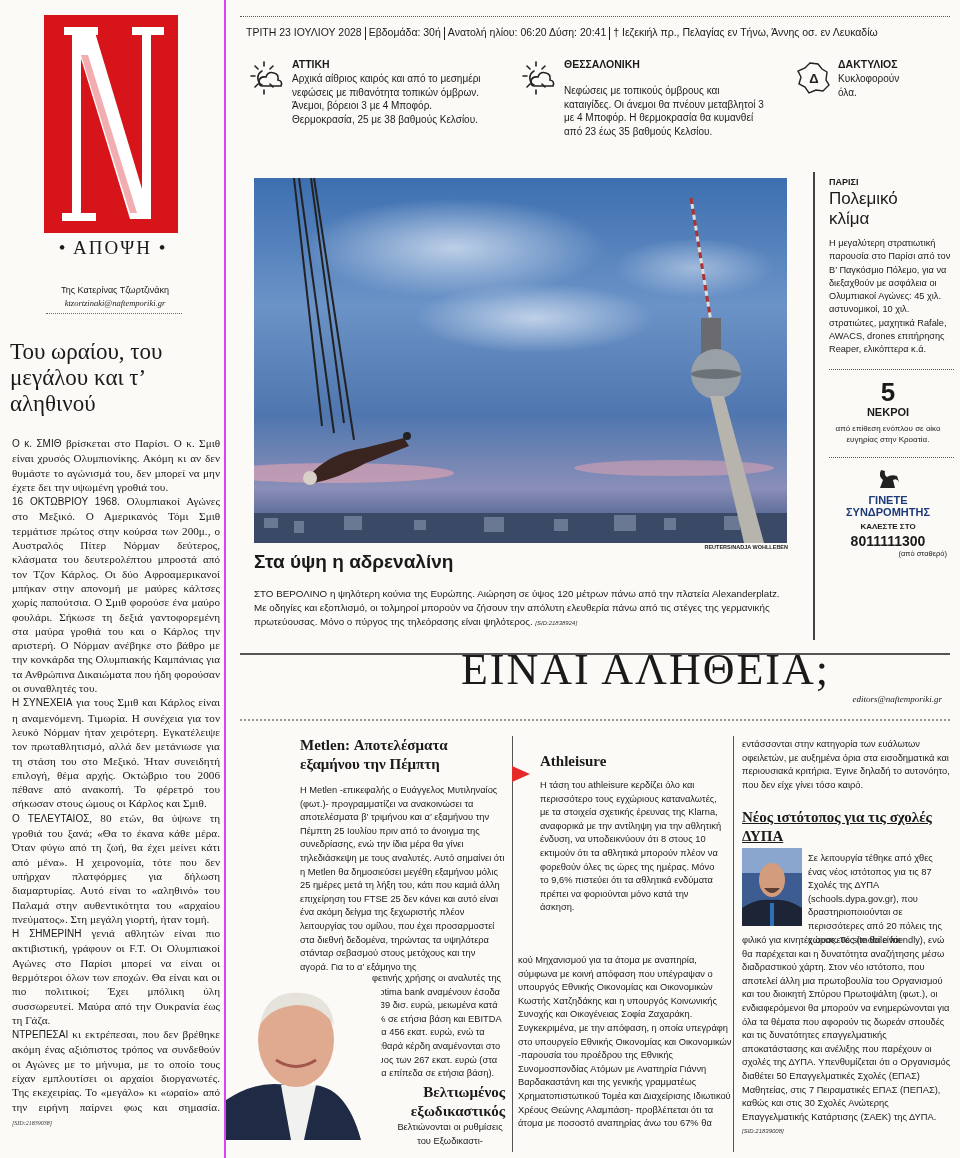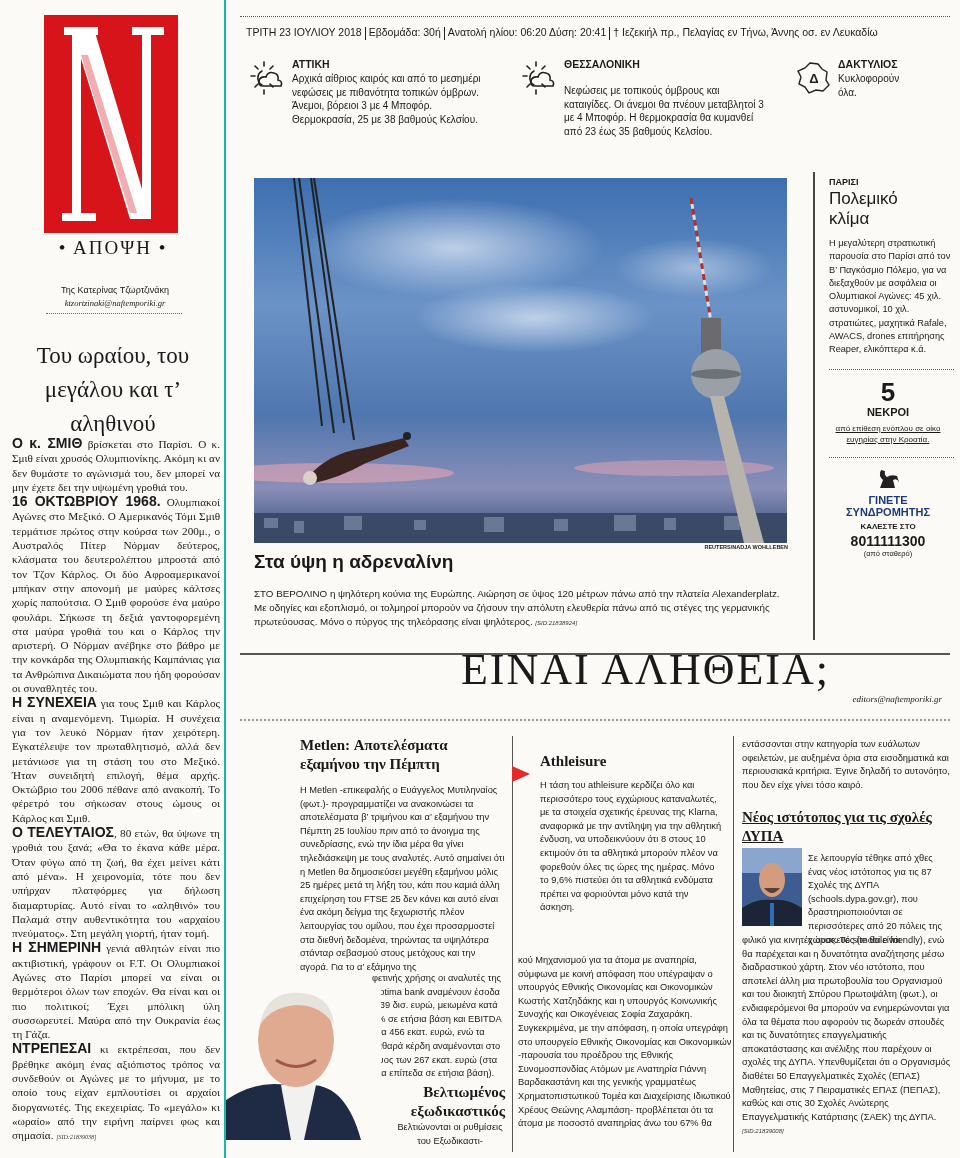--- a/index.html
+++ b/index.html
@@ -1,30 +1,30 @@
 <!DOCTYPE html>
 <html><head>
 <meta charset="utf-8">
 <style>
   * { box-sizing: border-box; margin: 0; padding: 0; }
   body { width: 960px; height: 1158px; background: #fbfaf7; color: #1a1a1a; font-family: "Liberation Sans", sans-serif; position: relative; overflow: hidden; }
   b, strong { font-weight: normal; }
 
   
-  .left { position: absolute; left: 0; top: 0; width: 226px; height: 1158px; border-right: 2px solid #14b8a6; }
+  .left { position: absolute; left: 0; top: 0; width: 226px; height: 1158px; border-right: 2px solid #d946ef; }
   .logo { position: absolute; left: 44px; top: 15px; width: 134px; height: 218px; background: #d8141b; }
   .logo svg { width: 100%; height: 100%; }
   .apopsi { position: absolute; left: 0; width: 226px; top: 237px; text-align: center; font-family: "Liberation Serif", serif; font-size: 19px; letter-spacing: 2px; }
   .byline { position: absolute; left: 30px; width: 170px; top: 285px; text-align: center; font-size: 9px; }
   .email { position: absolute; left: 30px; width: 170px; top: 298px; text-align: center; font-size: 8.5px; font-style: italic; font-family: "Liberation Serif", serif; }
   .dots1 { position: absolute; left: 46px; width: 136px; top: 313px; border-top: 1px dotted #666; }
-  .op-title { position: absolute; left: 10px; width: 206px; top: 339px; text-align: center; font-family: "Liberation Serif", serif; font-size: 23px; line-height: 34px; }
+  .op-title { position: absolute; left: 10px; width: 206px; top: 339px; font-family: "Liberation Serif", serif; font-size: 23px; line-height: 26px; }
   .op-body { position: absolute; left: 12px; width: 208px; top: 436px; font-family: "Liberation Serif", serif; font-size: 11.2px; line-height: 14.3px; text-align: justify; }
   .op-body p { margin: 0; }
-  .op-body .lead { font-family: "Liberation Sans", sans-serif; font-weight: bold; font-size: 14px; }
+  .op-body .lead { font-family: "Liberation Sans", sans-serif; font-weight: normal; font-size: 10px; }
   .sid { font-size: 6px; font-style: italic; color: #333; }
 
   
   .topdots { position: absolute; left: 240px; right: 10px; top: 16px; border-top: 1px dotted #555; }
   .infobar { position: absolute; left: 246px; top: 26px; font-size: 10.5px; white-space: nowrap; }
   .infobar .sep { display: inline-block; width: 1px; height: 13px; background: #222; vertical-align: middle; margin: 0 3px; }
   .weather { position: absolute; top: 58px; }
   .weather .icon { position: absolute; left: 0; top: 2px; width: 36px; height: 36px; }
   .weather .wt { position: absolute; left: 42px; top: 0; font-weight: bold; font-size: 10.5px; }
   .weather .wd { position: absolute; left: 42px; top: 14px; font-size: 10px; line-height: 13.5px; }
@@ -36,26 +36,26 @@
   .photo-cap { position: absolute; left: 254px; top: 587px; width: 540px; font-size: 9.8px; line-height: 14px; }
 
   
   .rsb { position: absolute; left: 813px; top: 172px; width: 142px; height: 468px; border-left: 2px solid #444; padding-left: 14px; }
   .rsb .kicker { font-weight: bold; font-size: 9px; margin-top: 5px; }
   .rsb .head { font-size: 17px; line-height: 20px; margin-top: 2px; }
   .rsb .txt { font-size: 9.2px; line-height: 13.3px; margin-top: 8px; }
   .rsb .dots { border-top: 1px dotted #555; margin: 12px 0 0 0; width: 125px; }
   .rsb .big { text-align: center; width: 118px; font-size: 26px; font-weight: bold; margin-top: 8px; line-height: 28px; }
   .rsb .big2 { text-align: center; width: 118px; font-size: 11px; font-weight: bold; }
-  .rsb .small { text-align: center; width: 118px; font-size: 8px; line-height: 11px; margin-top: 5px; text-decoration: underline; }
+  .rsb .small { text-align: center; width: 118px; font-size: 8px; line-height: 11px; margin-top: 5px; }
   .subbox { text-align: center; width: 118px; margin-top: 10px; }
   .subbox .ttl { color: #1c3a7a; font-weight: bold; font-size: 11px; line-height: 12px; }
   .subbox .call { font-size: 8px; font-weight: bold; margin-top: 4px; }
   .subbox .phone { font-size: 14px; font-weight: bold; margin-top: 2px; }
-  .subbox .note { font-size: 7.5px; }
+  .subbox .note { font-size: 7.5px; text-align: right; }
 
   
   .hr1 { position: absolute; left: 240px; right: 10px; top: 653px; border-top: 2px solid #555; }
   .einai { position: absolute; left: 230px; width: 600px; top: 644px; text-align: right; font-family: "Liberation Serif", serif; font-size: 44px; letter-spacing: 2px; }
   .edmail { position: absolute; right: 18px; top: 694px; font-size: 9px; font-style: italic; font-family: "Liberation Serif", serif; }
   .hr2 { position: absolute; left: 240px; right: 10px; top: 719px; border-top: 2px dotted #999; }
 
   .col { position: absolute; font-size: 9.3px; line-height: 13.6px; }
   .colhead { font-family: "Liberation Serif", serif; font-weight: bold; font-size: 15px; line-height: 19px; }
   .vline { position: absolute; width: 1px; background: #555; }
@@ -93,21 +93,21 @@
       <p><span class="lead">16 ΟΚΤΩΒΡΙΟΥ 1968.</span><span> Ολυμπιακοί Αγώνες στο Μεξικό. Ο Αμερικανός Τόμι Σμιθ τερμάτισε πρώτος στην κούρσα των 200μ., ο Αυστραλός Πίτερ Νόρμαν δεύτερος, κλάσματα του δευτερολέπτου μπροστά από τον Τζον Κάρλος. Οι δύο Αφροαμερικανοί μπήκαν στην απονομή με μαύρες κάλτσες χωρίς παπούτσια. Ο Σμιθ φορούσε ένα μαύρο φουλάρι. Σήκωσε τη δεξιά γαντοφορεμένη στα μαύρα γροθιά του και ο Κάρλος την αριστερή. Ο Νόρμαν ανέβηκε στο βάθρο με την κονκάρδα της Ολυμπιακής Καμπάνιας για τα Ανθρώπινα Δικαιώματα που ήδη φορούσαν οι συναθλητές του.</span></p>
       <p><span class="lead">Η ΣΥΝΕΧΕΙΑ</span><span> για τους Σμιθ και Κάρλος είναι η αναμενόμενη. Τιμωρία. Η συνέχεια για τον λευκό Νόρμαν ήταν χειρότερη. Εγκατέλειψε τον πρωταθλητισμό, αλλά δεν μετάνιωσε για τη στάση του στο Μεξικό. Ήταν συνειδητή επιλογή, θέμα αρχής. Οκτώβριο του 2006 πέθανε από ανακοπή. Το φέρετρό του σήκωσαν στους ώμους οι Κάρλος και Σμιθ.</span></p>
       <p><span class="lead">Ο ΤΕΛΕΥΤΑΙΟΣ</span><span>, 80 ετών, θα ύψωνε τη γροθιά του ξανά; «Θα το έκανα κάθε μέρα. Όταν φύγω από τη ζωή, θα έχει μείνει κάτι από μένα». Η χειρονομία, τότε που δεν υπήρχαν πλατφόρμες για δήλωση διαμαρτυρίας. Αυτό είναι το «αληθινό» του Παλαμά στην αυθεντικότητα του «αρχαίου πνεύματος». Στη μεγάλη γιορτή, ήταν τομή.</span></p>
       <p><span class="lead">Η ΣΗΜΕΡΙΝΗ</span><span> γενιά αθλητών είναι πιο ακτιβιστική, γράφουν οι F.T. Οι Ολυμπιακοί Αγώνες στο Παρίσι μπορεί να είναι οι θερμότεροι όλων των εποχών. Θα είναι και οι πιο πολιτικοί; Έχει μπόλικη ύλη συσσωρευτεί. Μαύρα από την Ουκρανία έως τη Γάζα.</span></p>
       <p><span class="lead">ΝΤΡΕΠΕΣΑΙ</span><span> κι εκτρέπεσαι, που δεν βρέθηκε ακόμη ένας αξιόπιστος τρόπος να συνδεθούν οι Αγώνες με το μήνυμα, με το οποίο τους είχαν εμπλουτίσει οι αρχαίοι διοργανωτές. Της εκεχειρίας. Το «μεγάλο» κι «ωραίο» από την ειρήνη παίρνει φως και σημασία. </span><span class="sid">[SID:21839038]</span></p>
     </div>
 </div>
 
 <div class="topdots"></div>
 <div class="infobar">
-  <b>ΤΡΙΤΗ 23</b><span> ΙΟΥΛΙΟΥ 2018</span><span class="sep"></span><span>Εβδομάδα: 30ή</span><span class="sep"></span><span>Ανατολή ηλίου: 06:20 Δύση: 20:41</span><span class="sep"></span><span>† Ιεζεκιήλ πρ., Πελαγίας εν Τήνω, Άννης οσ. εν Λευκαδίω</span>
+  <b>ΤΡΙΤΗ 23</b><span> ΙΟΥΛΙΟΥ 2028</span><span class="sep"></span><span>Εβδομάδα: 30ή</span><span class="sep"></span><span>Ανατολή ηλίου: 06:20 Δύση: 20:41</span><span class="sep"></span><span>† Ιεζεκιήλ πρ., Πελαγίας εν Τήνω, Άννης οσ. εν Λευκαδίω</span>
 </div>
 
 <div class="weather" style="left:250px;width:230px;">
   <svg class="icon" viewBox="0 0 36 36">
     <g stroke="#222" stroke-width="1.6" fill="none" stroke-linecap="round">
       <line x1="14" y1="2" x2="14" y2="6"></line>
         <line x1="5" y1="6" x2="8" y2="9"></line>
         <line x1="23" y1="6" x2="20" y2="9"></line>
       <line x1="1" y1="16" x2="5" y2="16"></line>
         <line x1="5" y1="27" x2="8" y2="24"></line>

